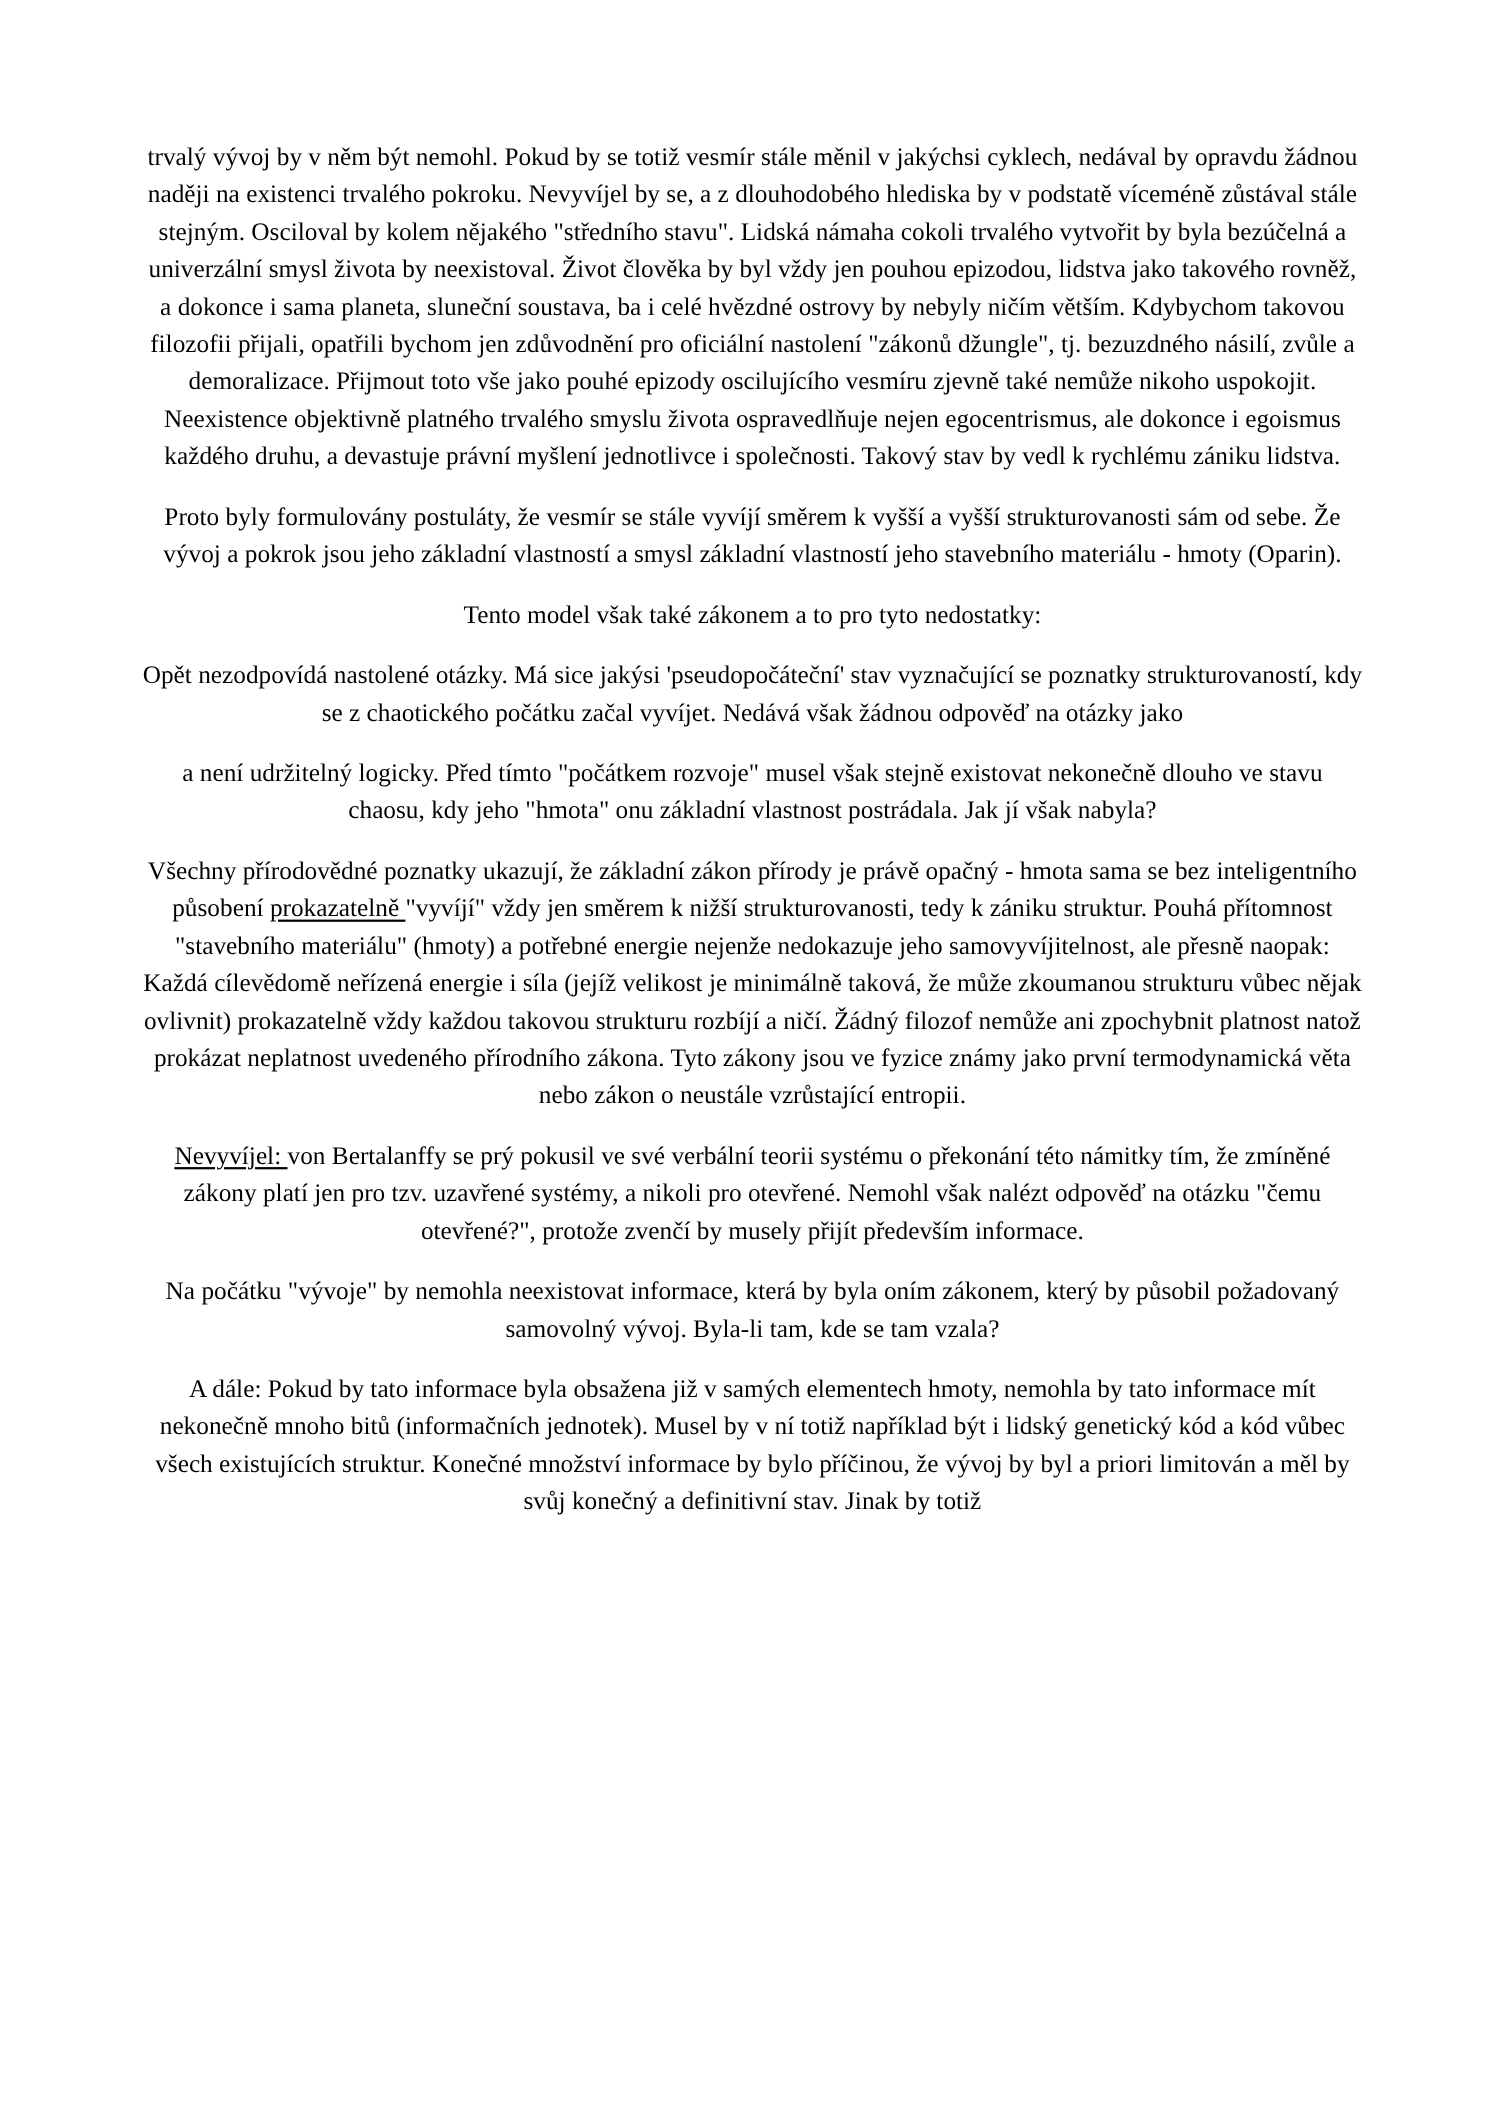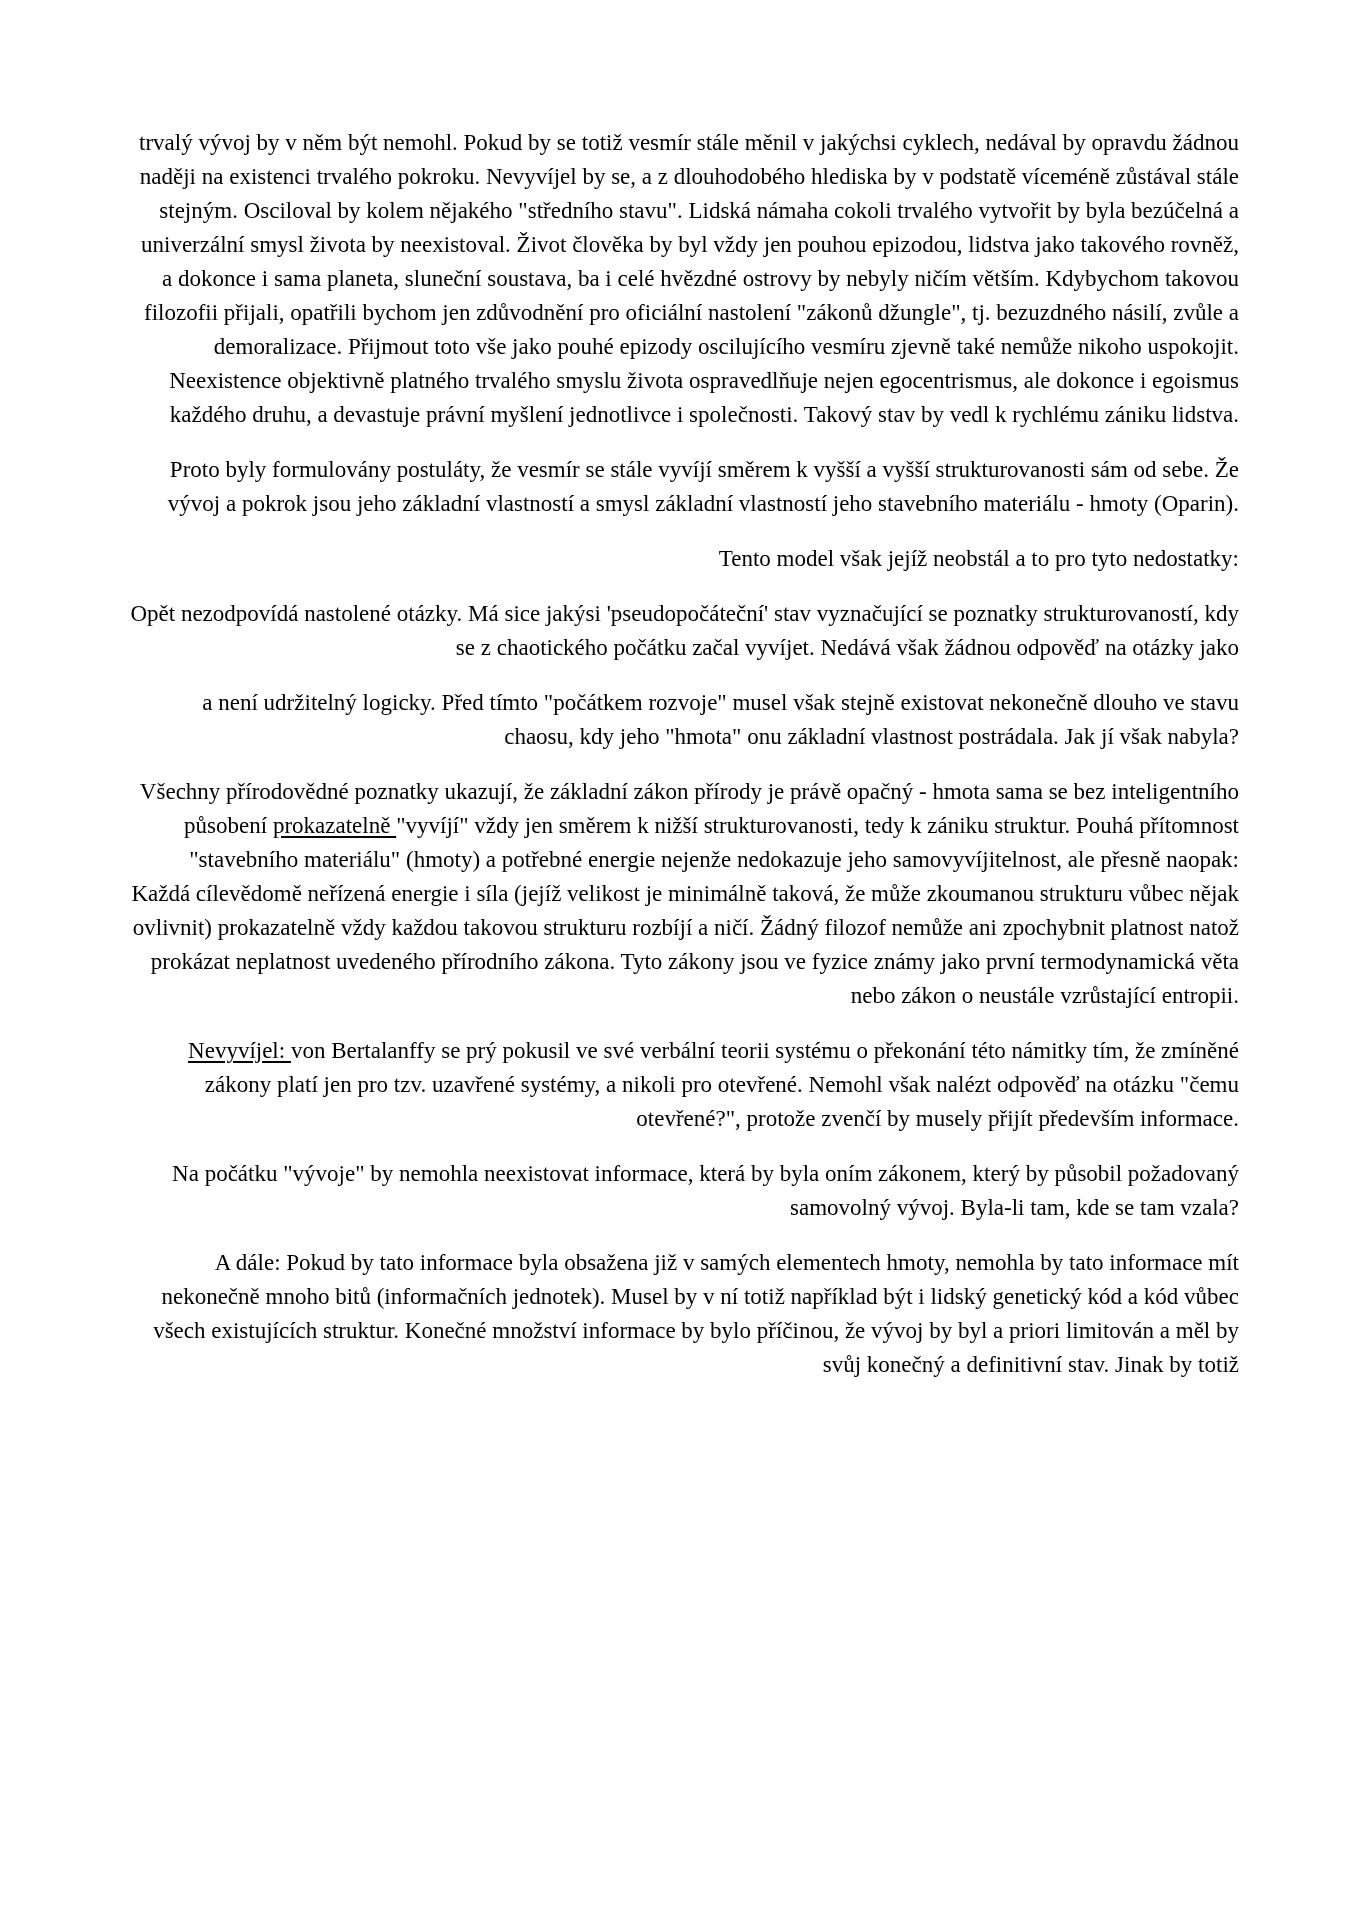--- a/index.html
+++ b/index.html
@@ -15,21 +15,21 @@
   .page {
     box-sizing: border-box;
     width: 1357px;
     height: 1920px;
     background: #ffffff;
     padding: 126px 118px 0 129px;
     font-family: "Liberation Serif", "DejaVu Serif", serif;
     font-size: 23px;
     line-height: 34px;
     color: #000000;
-    text-align: right;
+    text-align: center;
   }
   .page p {
     margin: 0 0 21px 0;
   }
   .page ul {
     margin: 0 0 21px 0;
     padding-left: 82px;
     list-style-type: disc;
   }
   .page li {
@@ -40,21 +40,21 @@
     text-underline-offset: 3px;
   }
 </style>
 </head>
 <body>
 
 <div class="page">
   <div id="document-body">
       <p><span>trvalý vývoj by v něm být nemohl. Pokud by se totiž vesmír stále měnil v jakýchsi cyklech, nedával by opravdu žádnou naději na existenci trvalého pokroku. Nevyvíjel by se, a z dlouhodobého hlediska by v podstatě víceméně zůstával stále stejným. Osciloval by kolem nějakého "středního stavu". Lidská námaha cokoli trvalého vytvořit by byla bezúčelná a univerzální smysl života by neexistoval. Život člověka by byl vždy jen pouhou epizodou, lidstva jako takového rovněž, a dokonce i sama planeta, sluneční soustava, ba i celé hvězdné ostrovy by nebyly ničím větším. Kdybychom takovou filozofii přijali, opatřili bychom jen zdůvodnění pro oficiální nastolení "zákonů džungle", tj. bezuzdného násilí, zvůle a demoralizace. Přijmout toto vše jako pouhé epizody oscilujícího vesmíru zjevně také nemůže nikoho uspokojit. Neexistence objektivně platného trvalého smyslu života ospravedlňuje nejen egocentrismus, ale dokonce i egoismus každého druhu, a devastuje právní myšlení jednotlivce i společnosti. Takový stav by vedl k rychlému zániku lidstva.</span></p>
       <p><span>Proto byly formulovány postuláty, že vesmír se stále vyvíjí směrem k vyšší a vyšší strukturovanosti sám od sebe. Že vývoj a pokrok jsou jeho základní vlastností a smysl základní vlastností jeho stavebního materiálu - hmoty (Oparin).</span></p>
-      <p><span>Tento model však jejíž neobstál a to pro tyto nedostatky:</span></p>
+      <p><span>Tento model však také zákonem a to pro tyto nedostatky:</span></p>
       <p><span>Opět nezodpovídá nastolené otázky. Má sice jakýsi 'pseudopočáteční' stav vyznačující se poznatky strukturovaností, kdy se z chaotického počátku začal vyvíjet. Nedává však žádnou odpověď na otázky jako</span></p>
       <p><span>a není udržitelný logicky. Před tímto "počátkem rozvoje" musel však stejně existovat nekonečně dlouho ve stavu chaosu, kdy jeho "hmota" onu základní vlastnost postrádala. Jak jí však nabyla?</span></p>
       <p><span>Všechny přírodovědné poznatky ukazují, že základní zákon přírody je právě opačný - hmota sama se bez inteligentního působení </span><span class="u">prokazatelně </span><span>"vyvíjí" vždy jen směrem k nižší strukturovanosti, tedy k zániku struktur. Pouhá přítomnost "stavebního materiálu" (hmoty) a potřebné energie nejenže nedokazuje jeho samovyvíjitelnost, ale přesně naopak: Každá cílevědomě neřízená energie i síla (jejíž velikost je minimálně taková, že může zkoumanou strukturu vůbec nějak ovlivnit) prokazatelně vždy každou takovou strukturu rozbíjí a ničí. Žádný filozof nemůže ani zpochybnit platnost natož prokázat neplatnost uvedeného přírodního zákona. Tyto zákony jsou ve fyzice známy jako první termodynamická věta nebo zákon o neustále vzrůstající entropii.</span></p>
       <p><span class="u">Nevyvíjel: </span><span>von Bertalanffy se prý pokusil ve své verbální teorii systému o překonání této námitky tím, že zmíněné zákony platí jen pro tzv. uzavřené systémy, a nikoli pro otevřené. Nemohl však nalézt odpověď na otázku "čemu otevřené?", protože zvenčí by musely přijít především informace.</span></p>
       <p><span>Na počátku "vývoje" by nemohla neexistovat informace, která by byla oním zákonem, který by působil požadovaný samovolný vývoj. Byla-li tam, kde se tam vzala?</span></p>
       <p><span>A dále: Pokud by tato informace byla obsažena již v samých elementech hmoty, nemohla by tato informace mít nekonečně mnoho bitů (informačních jednotek). Musel by v ní totiž například být i lidský genetický kód a kód vůbec všech existujících struktur. Konečné množství informace by bylo příčinou, že vývoj by byl a priori limitován a měl by svůj konečný a definitivní stav. Jinak by totiž</span></p>
     </div>
 </div>
 
 </body></html>

